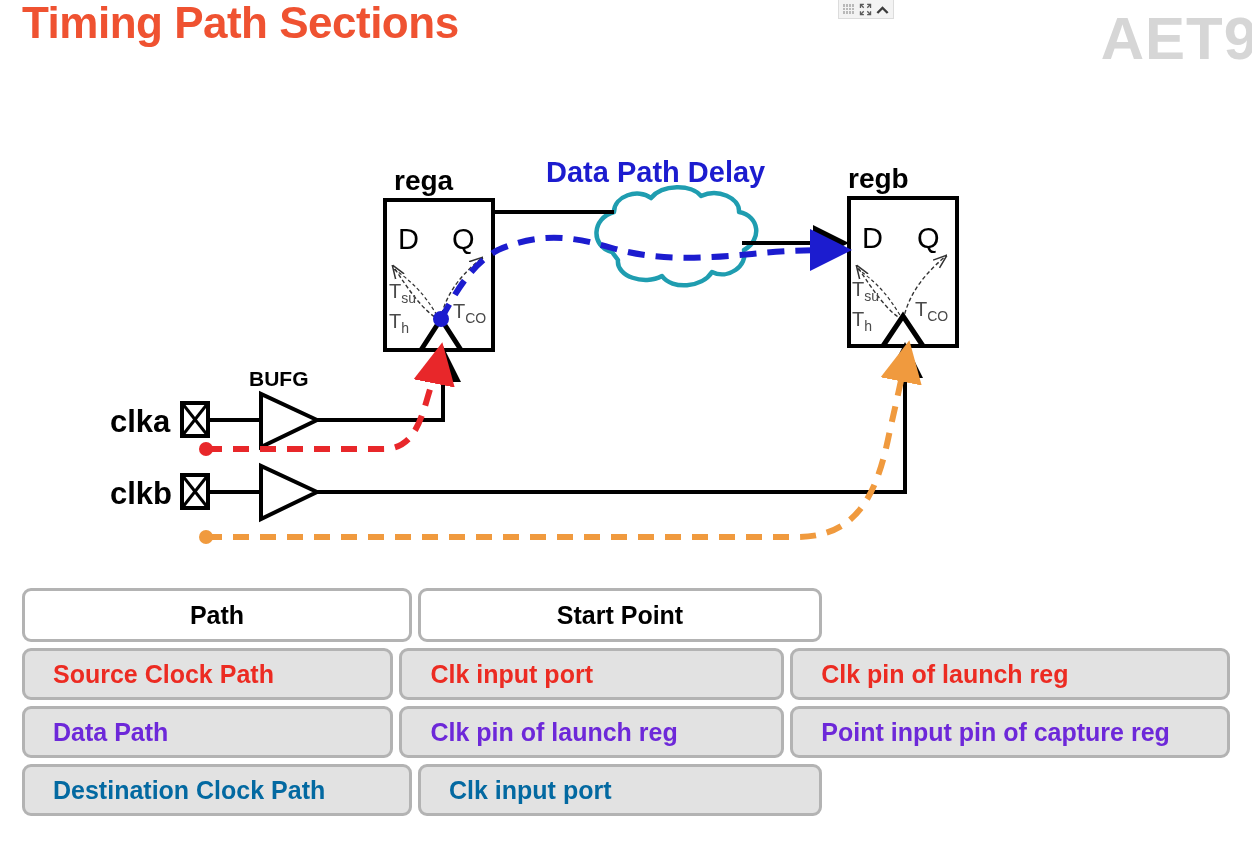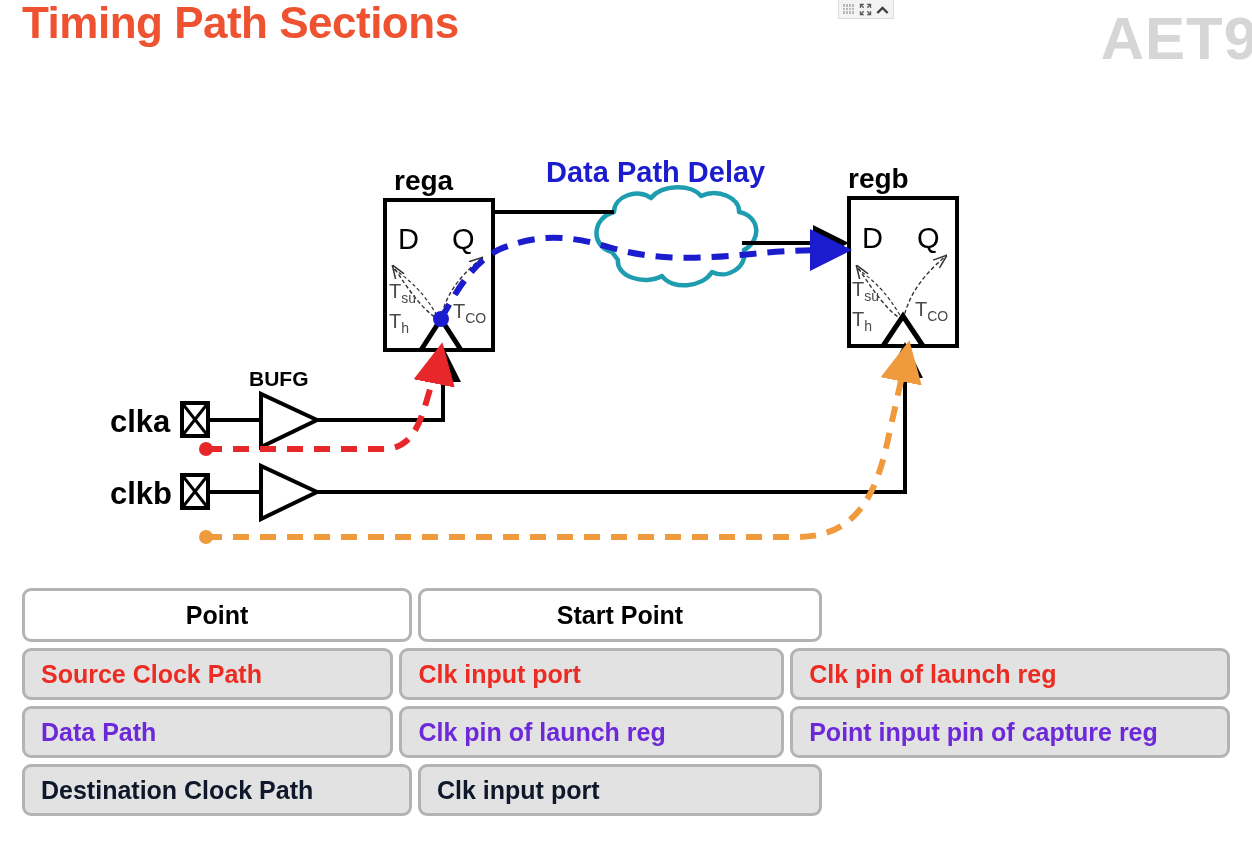--- a/index.html
+++ b/index.html
@@ -108,25 +108,25 @@
 
   .hdr .tbl-cell {
     background: #ffffff;
     justify-content: center;
     color: #000;
     height: 54px;
   }
   .body-row .tbl-cell {
     background: #e2e2e2;
     justify-content: flex-start;
-    padding-left: 16px;
+    padding-left: 28px;
   }
   .c-red    { color: #ec2b22; }
   .c-blue   { color: #6d28d9; }
-  .c-orange { color: #0f172a; }
+  .c-orange { color: #0369a1; }
 </style>
 </head>
 <body>
 
 <div id="page-title">Timing Path Sections</div>
 <div id="watermark">AET9</div>
 
 <div id="mini-toolbar">
   <span class="tb-ico">
     <span class="dot-grid">
@@ -253,21 +253,21 @@
   <path d="M261,466 L261,519 L317,492 Z" fill="#fff" stroke="#000" stroke-width="4" stroke-linejoin="miter"></path>
   <polyline points="317,492 905,492 905,346" fill="none" stroke="#000" stroke-width="4" marker-end="url(#arrow-black)"></polyline>
 
   <path d="M206,537 L797,537 C 860,537 878,490 890,430 C 900,386 905,362 907,352" fill="none" stroke="#f09a3e" stroke-width="6" stroke-dasharray="16 11" marker-end="url(#arrow-orange)"></path>
   <circle cx="206" cy="537" r="7" fill="#f09a3e"></circle>
 </svg>
 
 <div id="path-table">
 
   <div class="tbl-row hdr">
-    <div class="tbl-cell col-1">Point</div>
+    <div class="tbl-cell col-1">Path</div>
     <div class="tbl-cell col-2">Start Point</div>
   </div>
 
   <div class="tbl-row body-row">
     <div class="tbl-cell col-1 c-red">Source Clock Path</div>
     <div class="tbl-cell col-2 c-red">Clk input port</div>
     <div class="tbl-cell col-3 c-red">Clk pin of launch reg</div>
   </div>
 
   <div class="tbl-row body-row">

